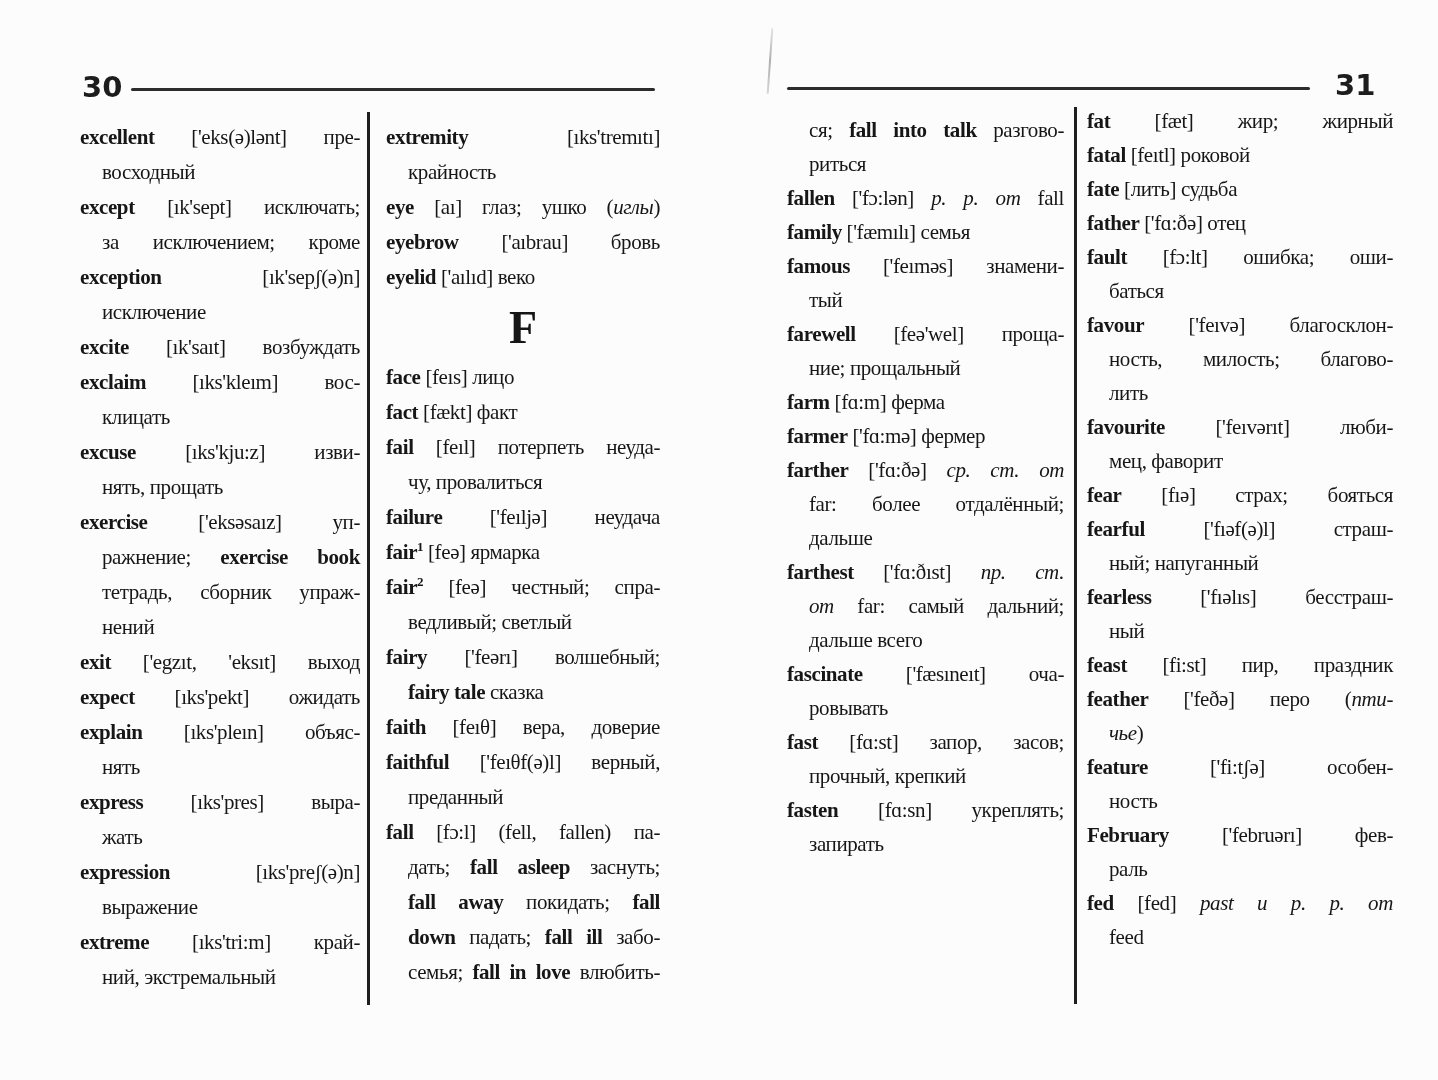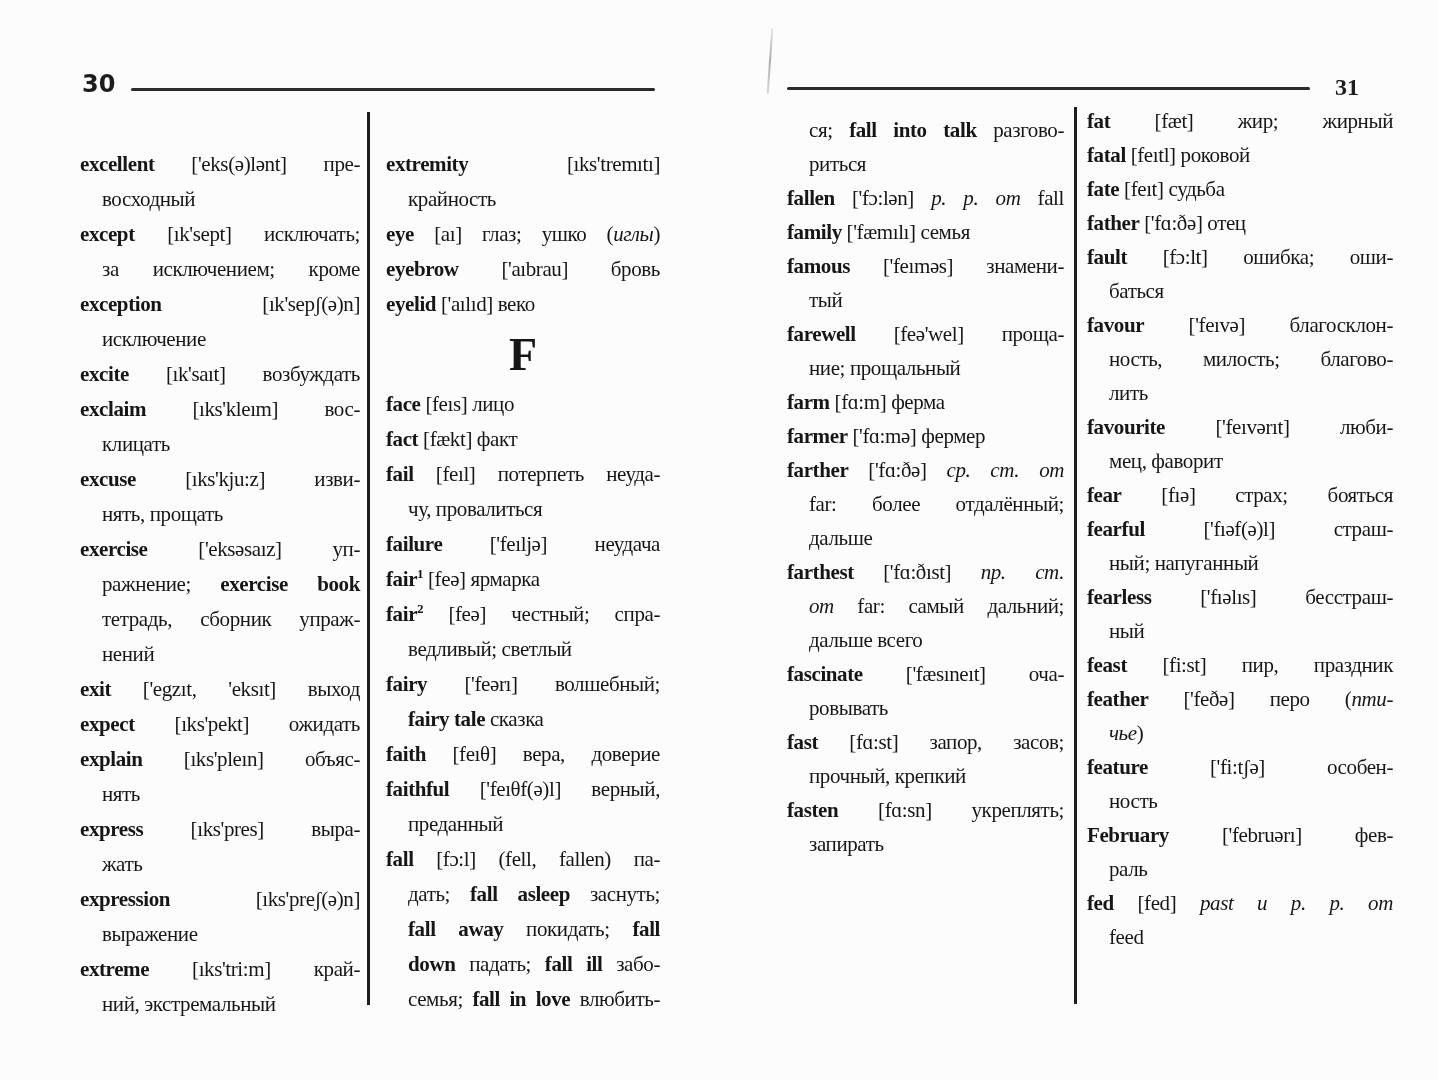--- a/index.html
+++ b/index.html
@@ -5,33 +5,33 @@
   html,body{margin:0;padding:0;}
   body{
     width:1438px;height:1080px;position:relative;
     background:#fcfcfc;color:#161616;
     font-family:"Liberation Serif","DejaVu Serif",serif;
     overflow:hidden;
   }
   .page-number{
     position:absolute;
     font-family:"DejaVu Sans","Liberation Sans",sans-serif;
-    font-weight:bold;font-size:24px;color:#1d1d1d;letter-spacing:0;
+    font-weight:bold;font-size:29px;color:#1d1d1d;letter-spacing:0;
   }
   .header-rule{position:absolute;height:3px;background:#2c2c2c;border-radius:2px;}
   .spine-crease{
     position:absolute;left:769px;top:28px;width:2px;height:66px;
     background:linear-gradient(#e0e0e0,#9a9a9a,#cfcfcf);
     transform:rotate(4deg);border-radius:2px;opacity:.8;
   }
   .column{
     position:absolute;
     font-size:21px;letter-spacing:-0.4px;
   }
-  .page-left-col{line-height:35px;margin-top:27px;}
+  .page-left-col{line-height:35px;}
   .page-right-col{line-height:34px;}
   .col-divider{position:absolute;width:3px;background:#1e1e1e;}
   .line{text-align:left;}
   .line.j{text-align:justify;text-align-last:justify;}
   .line.ind{padding-left:22px;}
   .entry b.hw{font-weight:bold;}
   .entry b{font-weight:bold;}
   .entry i{font-style:italic;}
   .entry sup{font-size:0.62em;vertical-align:super;line-height:0;font-weight:bold;}
   .section-letter{
@@ -43,21 +43,21 @@
 <body>
 
 <div>
 
   <div class="spine-crease"></div>
 
   <span class="page-number" style="left:82px;top:70px;">30</span>
   <div class="header-rule" style="left:131px;top:88px;width:524px;"></div>
 
   <div class="header-rule" style="left:787px;top:87px;width:523px;"></div>
-  <span class="page-number" style="left:1335px;top:74px;font-family:Liberation Serif, serif;">31</span>
+  <span class="page-number" style="left:1335px;top:68px;">31</span>
 
   <div class="column page-left-col" style="left:80px;top:120px;width:280px;">
       <div class="entry">
         <div class="line j"><b class="hw">excellent</b><span> ['eks(ə)lənt] пре-</span></div>
         <div class="line ind"><span>восходный</span></div>
       </div>
       <div class="entry">
         <div class="line j"><b class="hw">except</b><span> [ık'sept] исключать;</span></div>
         <div class="line j ind"><span>за исключением; кроме</span></div>
       </div>
@@ -211,21 +211,21 @@
     </div>
   <div class="col-divider" style="left:1074px;top:107px;height:897px;"></div>
   <div class="column page-right-col" style="left:1087px;top:104px;width:306px;">
       <div class="entry">
         <div class="line j"><b class="hw">fat</b><span> [fæt] жир; жирный</span></div>
       </div>
       <div class="entry">
         <div class="line"><b class="hw">fatal</b><span> [feıtl] роковой</span></div>
       </div>
       <div class="entry">
-        <div class="line"><b class="hw">fate</b><span> [feıt] судьба</span></div>
+        <div class="line"><b class="hw">fate</b><span> [лить] судьба</span></div>
       </div>
       <div class="entry">
         <div class="line"><b class="hw">father</b><span> ['fɑ:ðə] отец</span></div>
       </div>
       <div class="entry">
         <div class="line j"><b class="hw">fault</b><span> [fɔ:lt] ошибка; оши-</span></div>
         <div class="line ind"><span>баться</span></div>
       </div>
       <div class="entry">
         <div class="line j"><b class="hw">favour</b><span> ['feıvə] благосклон-</span></div>

